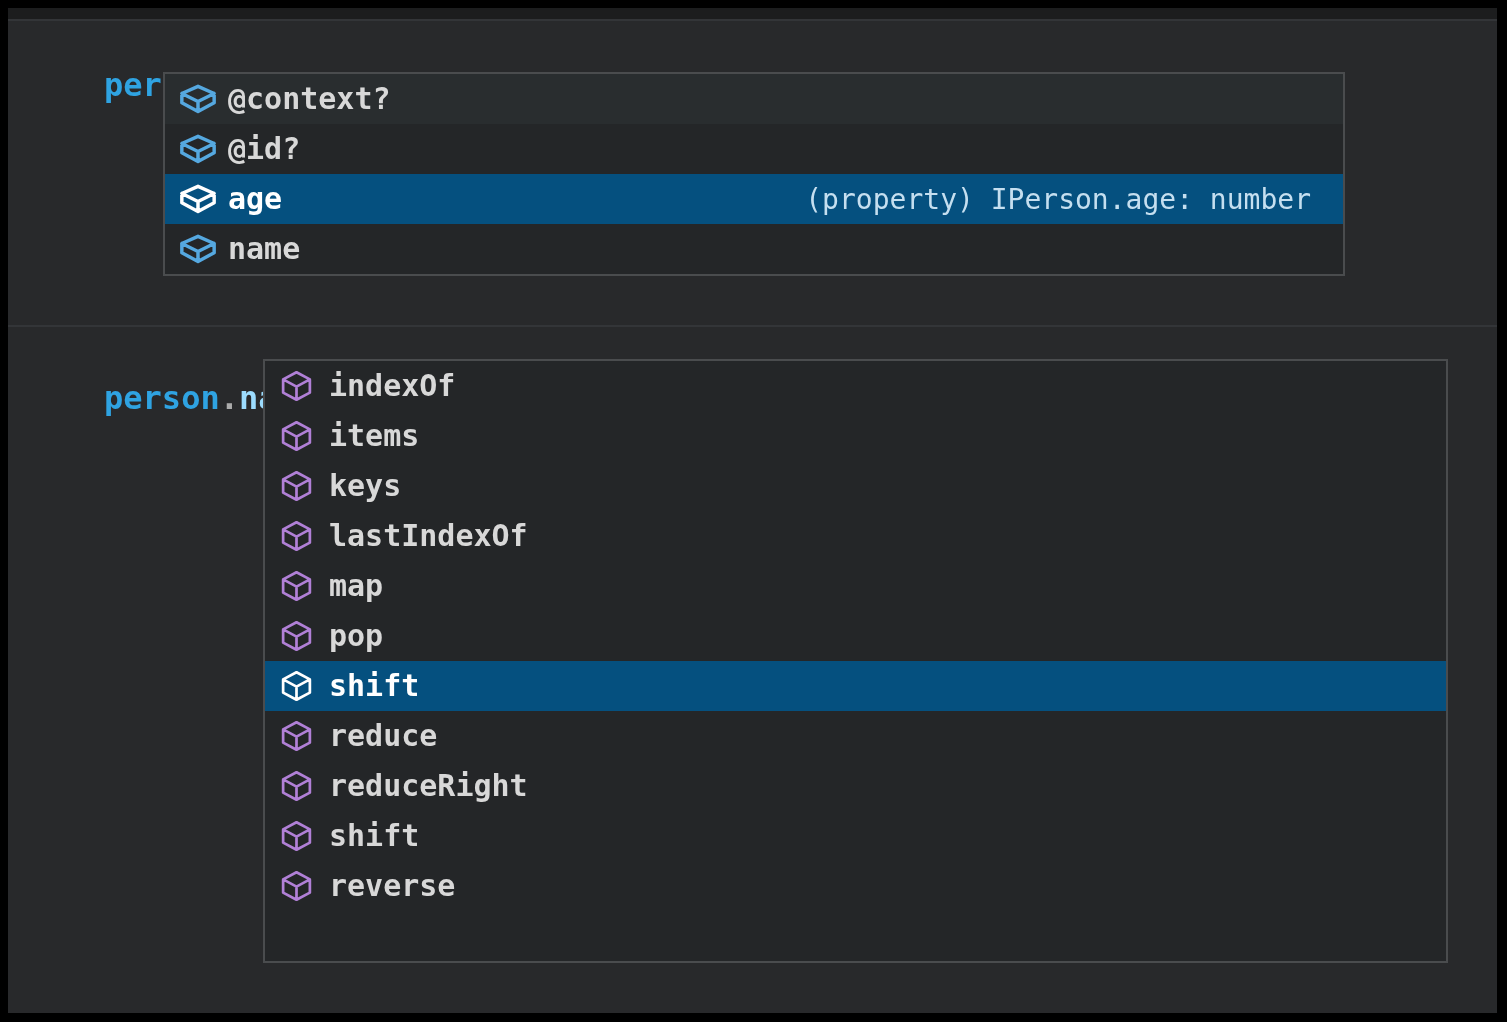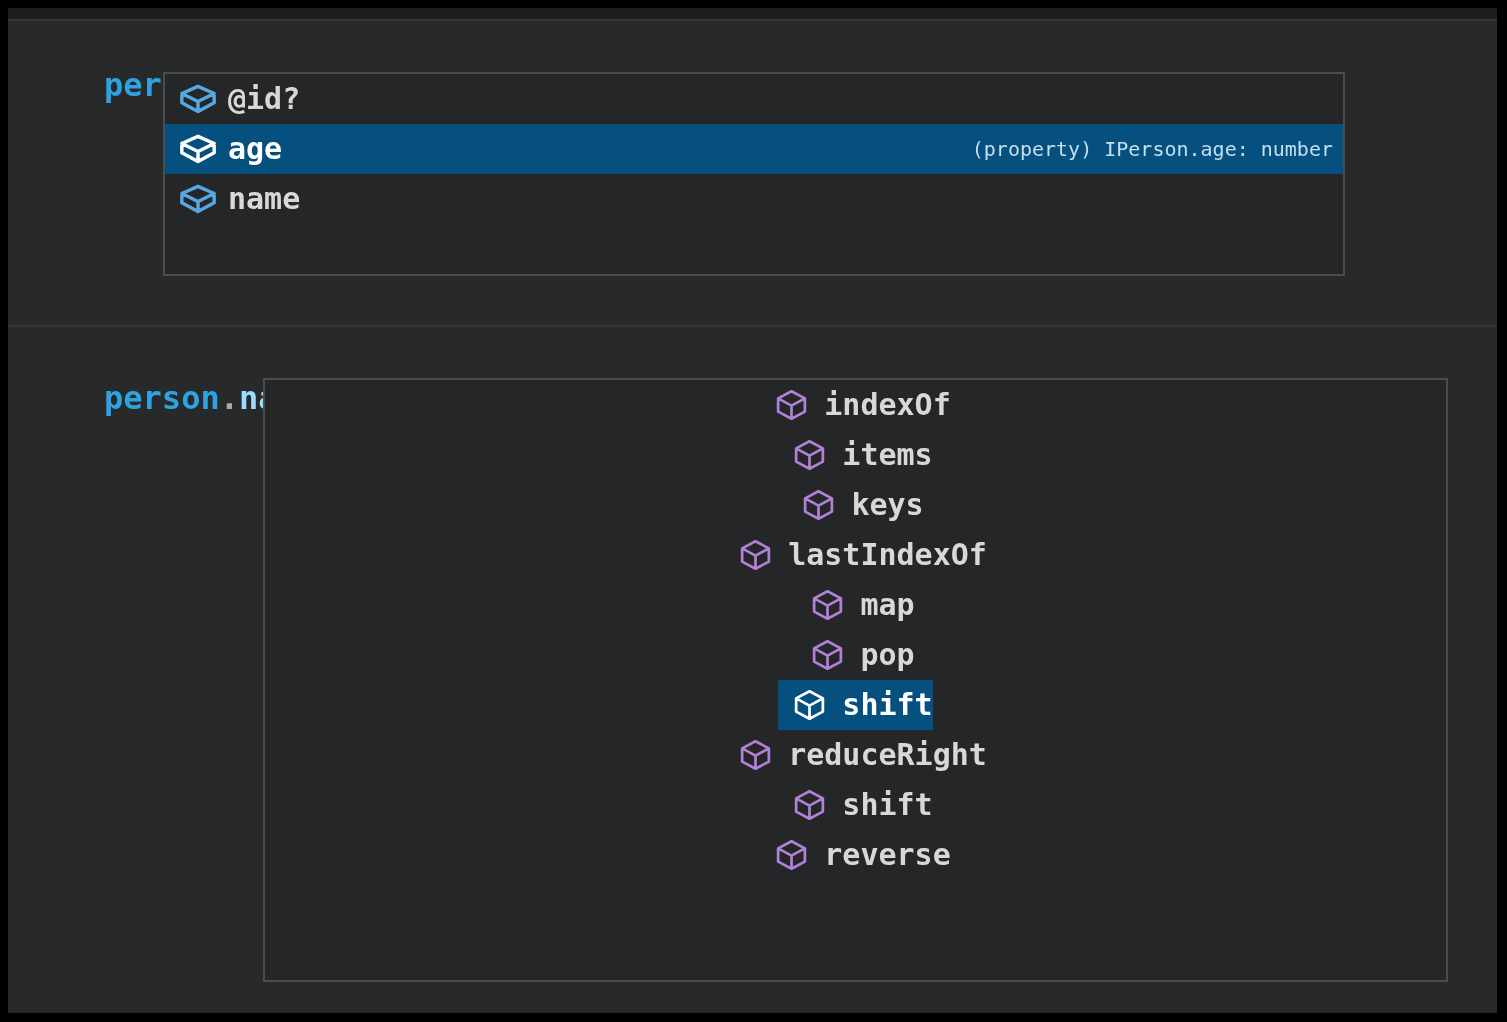--- a/index.html
+++ b/index.html
@@ -69,21 +69,21 @@
   .line2 { left:19px; top:327px; }
 
   .popup {
     position:absolute;
     background:var(--popup-bg);
     border:2px solid var(--popup-border);
     display:flex;
     flex-direction:column;
   }
   .popup1 { left:155px; top:64px;  width:1182px; height:204px; }
-  .popup2 { left:255px; top:370px; width:1185px; height:604px;align-items:center; }
+  .popup2 { left:255px; top:351px; width:1185px; height:604px; }
 
   .row {
     height:50px;
     display:flex;
     align-items:center;
     cursor:pointer;
     overflow:hidden;
     white-space:nowrap;
   }
   .row.hover    { background:var(--hover-bg); }
@@ -106,22 +106,22 @@
 
   .label {
     font-size:30px;
     font-weight:700;
     color:var(--label-fg);
     line-height:50px;
   }
   .row.selected .label { color:var(--selected-fg); }
   .detail {
     margin-left:auto;
-    padding-right:10px;
-    font-size:20px;
+    padding-right:32px;
+    font-size:28px;
     font-weight:400;
     color:var(--detail-fg);
     overflow:hidden;
     white-space:pre;
   }
   .svg-defs { position:absolute; width:0; height:0; overflow:hidden; }
 </style>
 </head>
 <body>
 
@@ -137,20 +137,28 @@
 </svg>
 
 <div class="screen">
   <div class="top-strip"></div>
 
   <div class="code-line line1">
     <span class="var">person</span><span class="punct err">.</span><span class="semi err">;</span>
   </div>
 
   <div class="popup popup1">
+    <div class="row hover">
+      <span class="icon field">
+          <svg>
+            <use href="#icon-field"></use>
+          </svg>
+        </span>
+      <span class="label">@context?</span>
+    </div>
     <div class="row">
       <span class="icon field">
           <svg>
             <use href="#icon-field"></use>
           </svg>
         </span>
       <span class="label">@id?</span>
     </div>
     <div class="row selected">
       <span class="icon field">
@@ -233,20 +241,28 @@
           </svg>
         </span>
       <span class="label">shift</span>
     </div>
     <div class="row">
       <span class="icon method">
           <svg>
             <use href="#icon-method"></use>
           </svg>
         </span>
+      <span class="label">reduce</span>
+    </div>
+    <div class="row">
+      <span class="icon method">
+          <svg>
+            <use href="#icon-method"></use>
+          </svg>
+        </span>
       <span class="label">reduceRight</span>
     </div>
     <div class="row">
       <span class="icon method">
           <svg>
             <use href="#icon-method"></use>
           </svg>
         </span>
       <span class="label">shift</span>
     </div>

